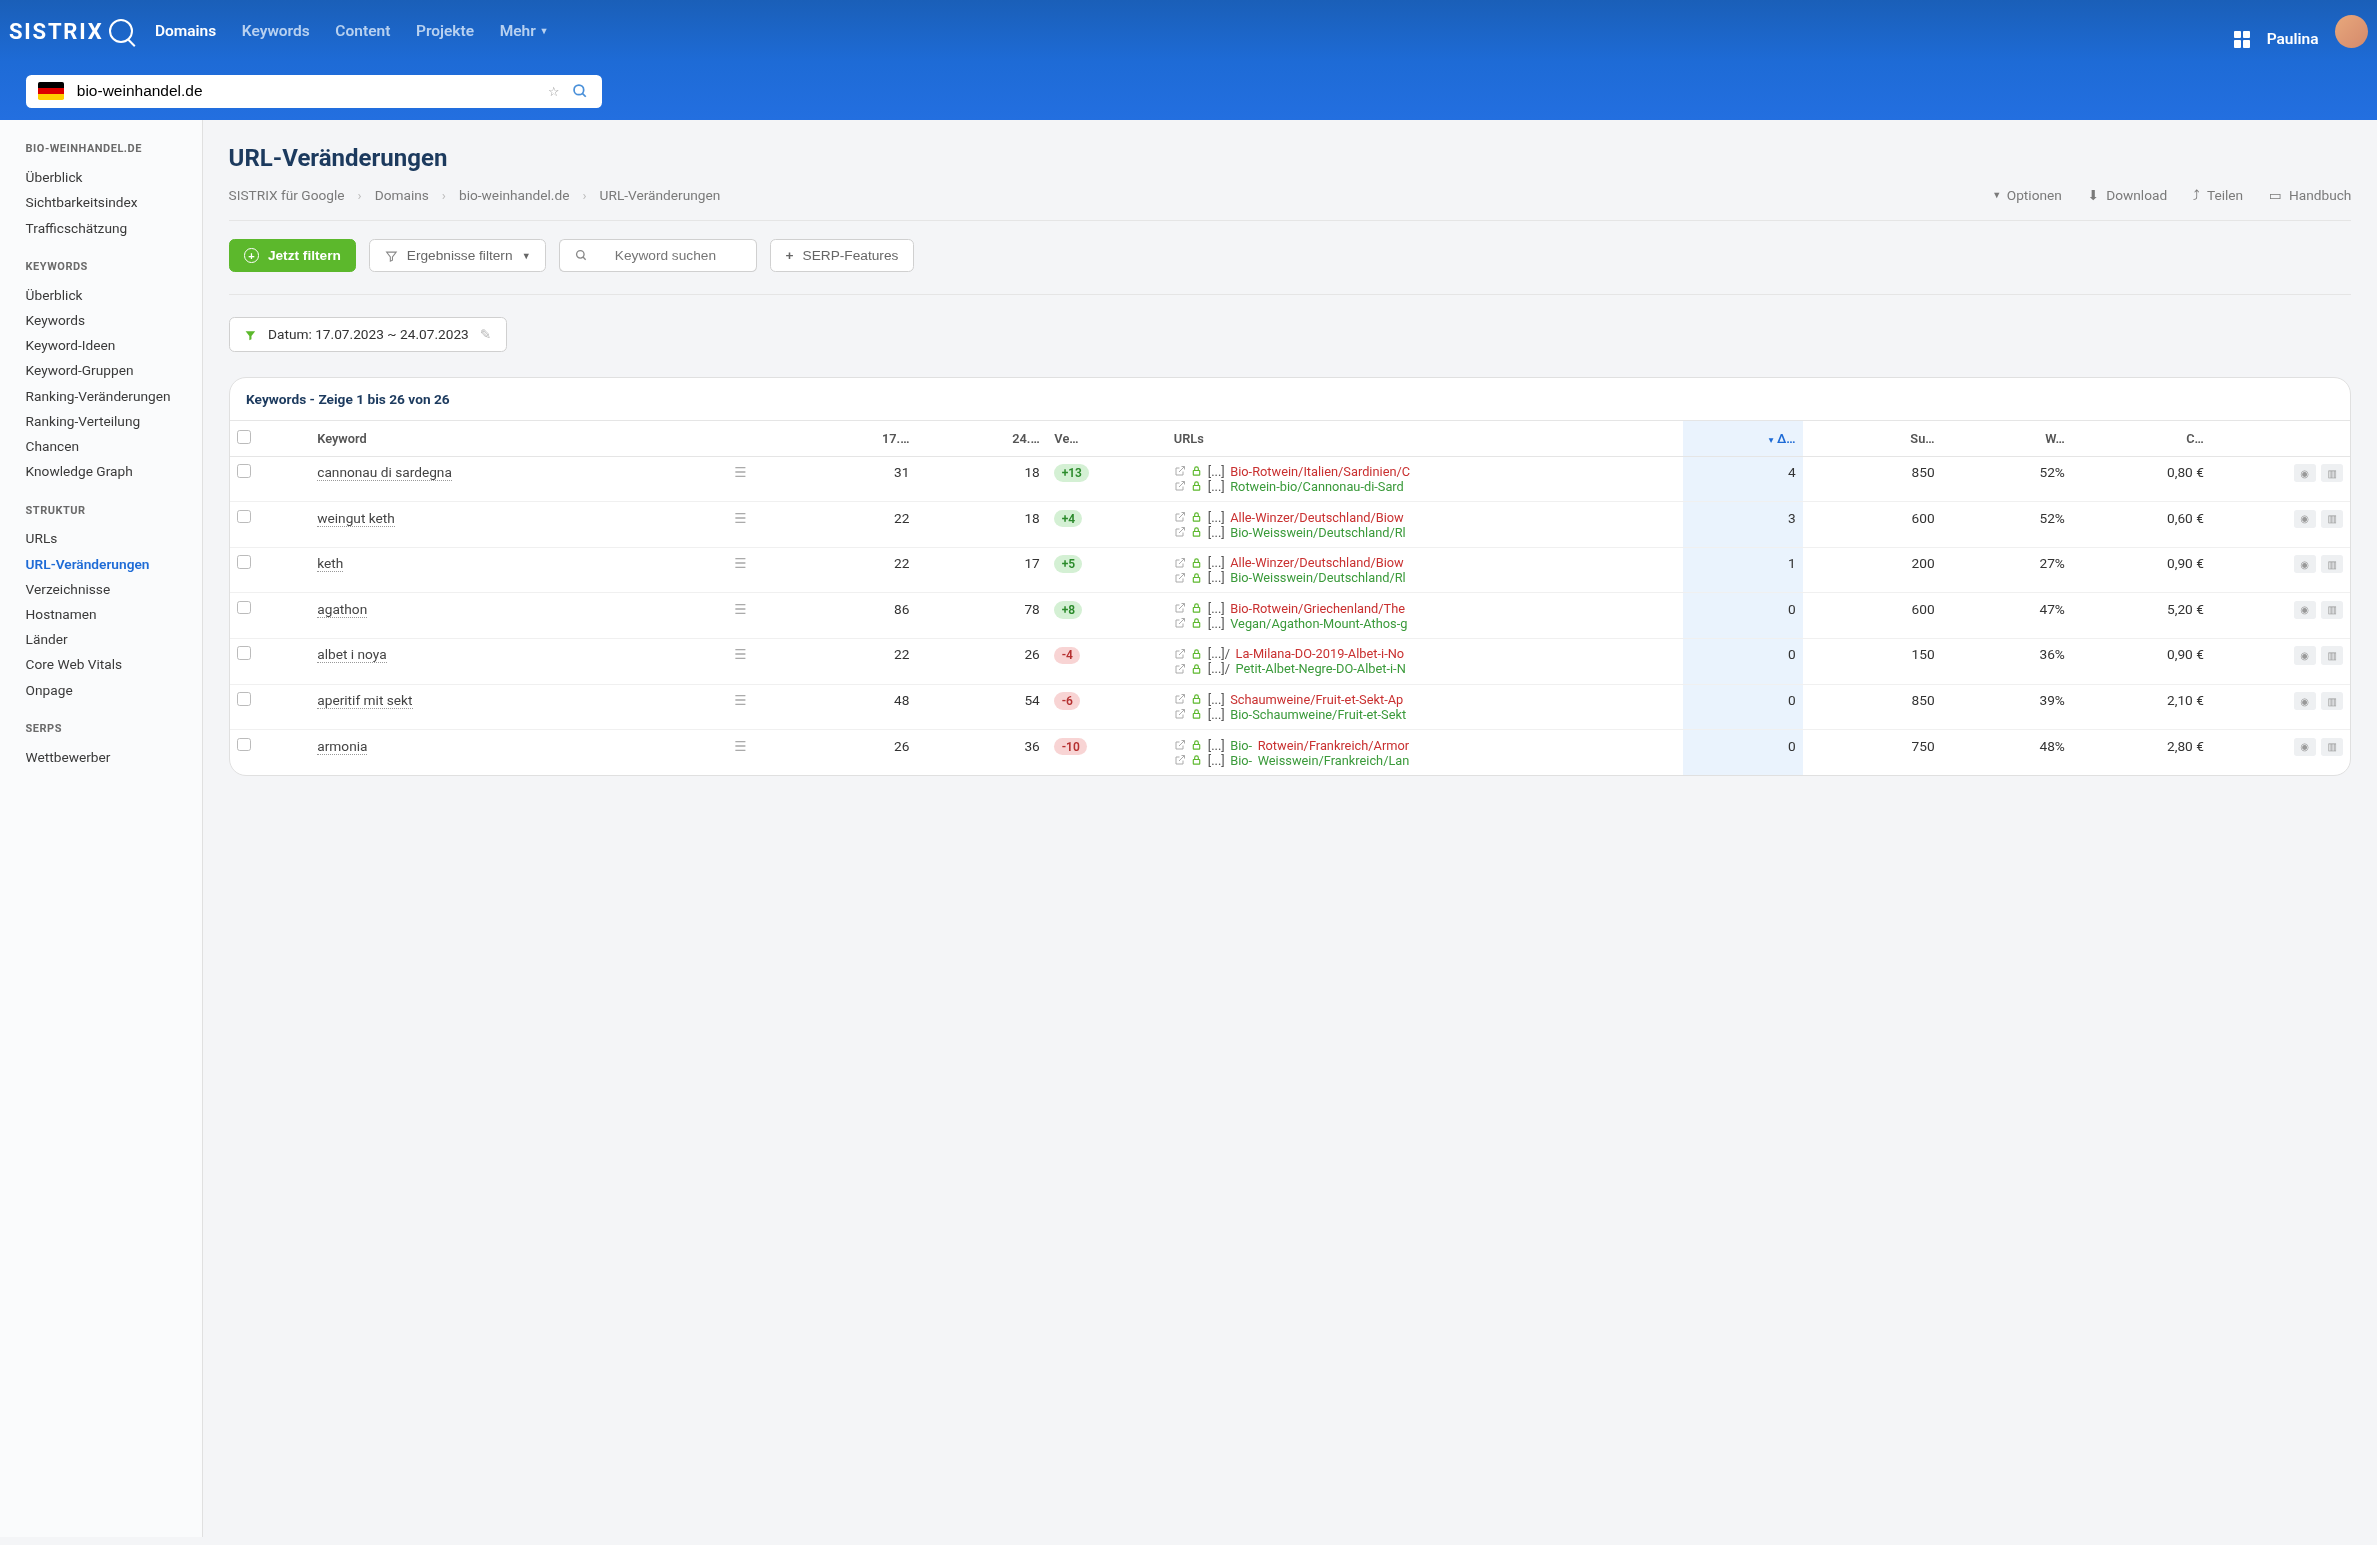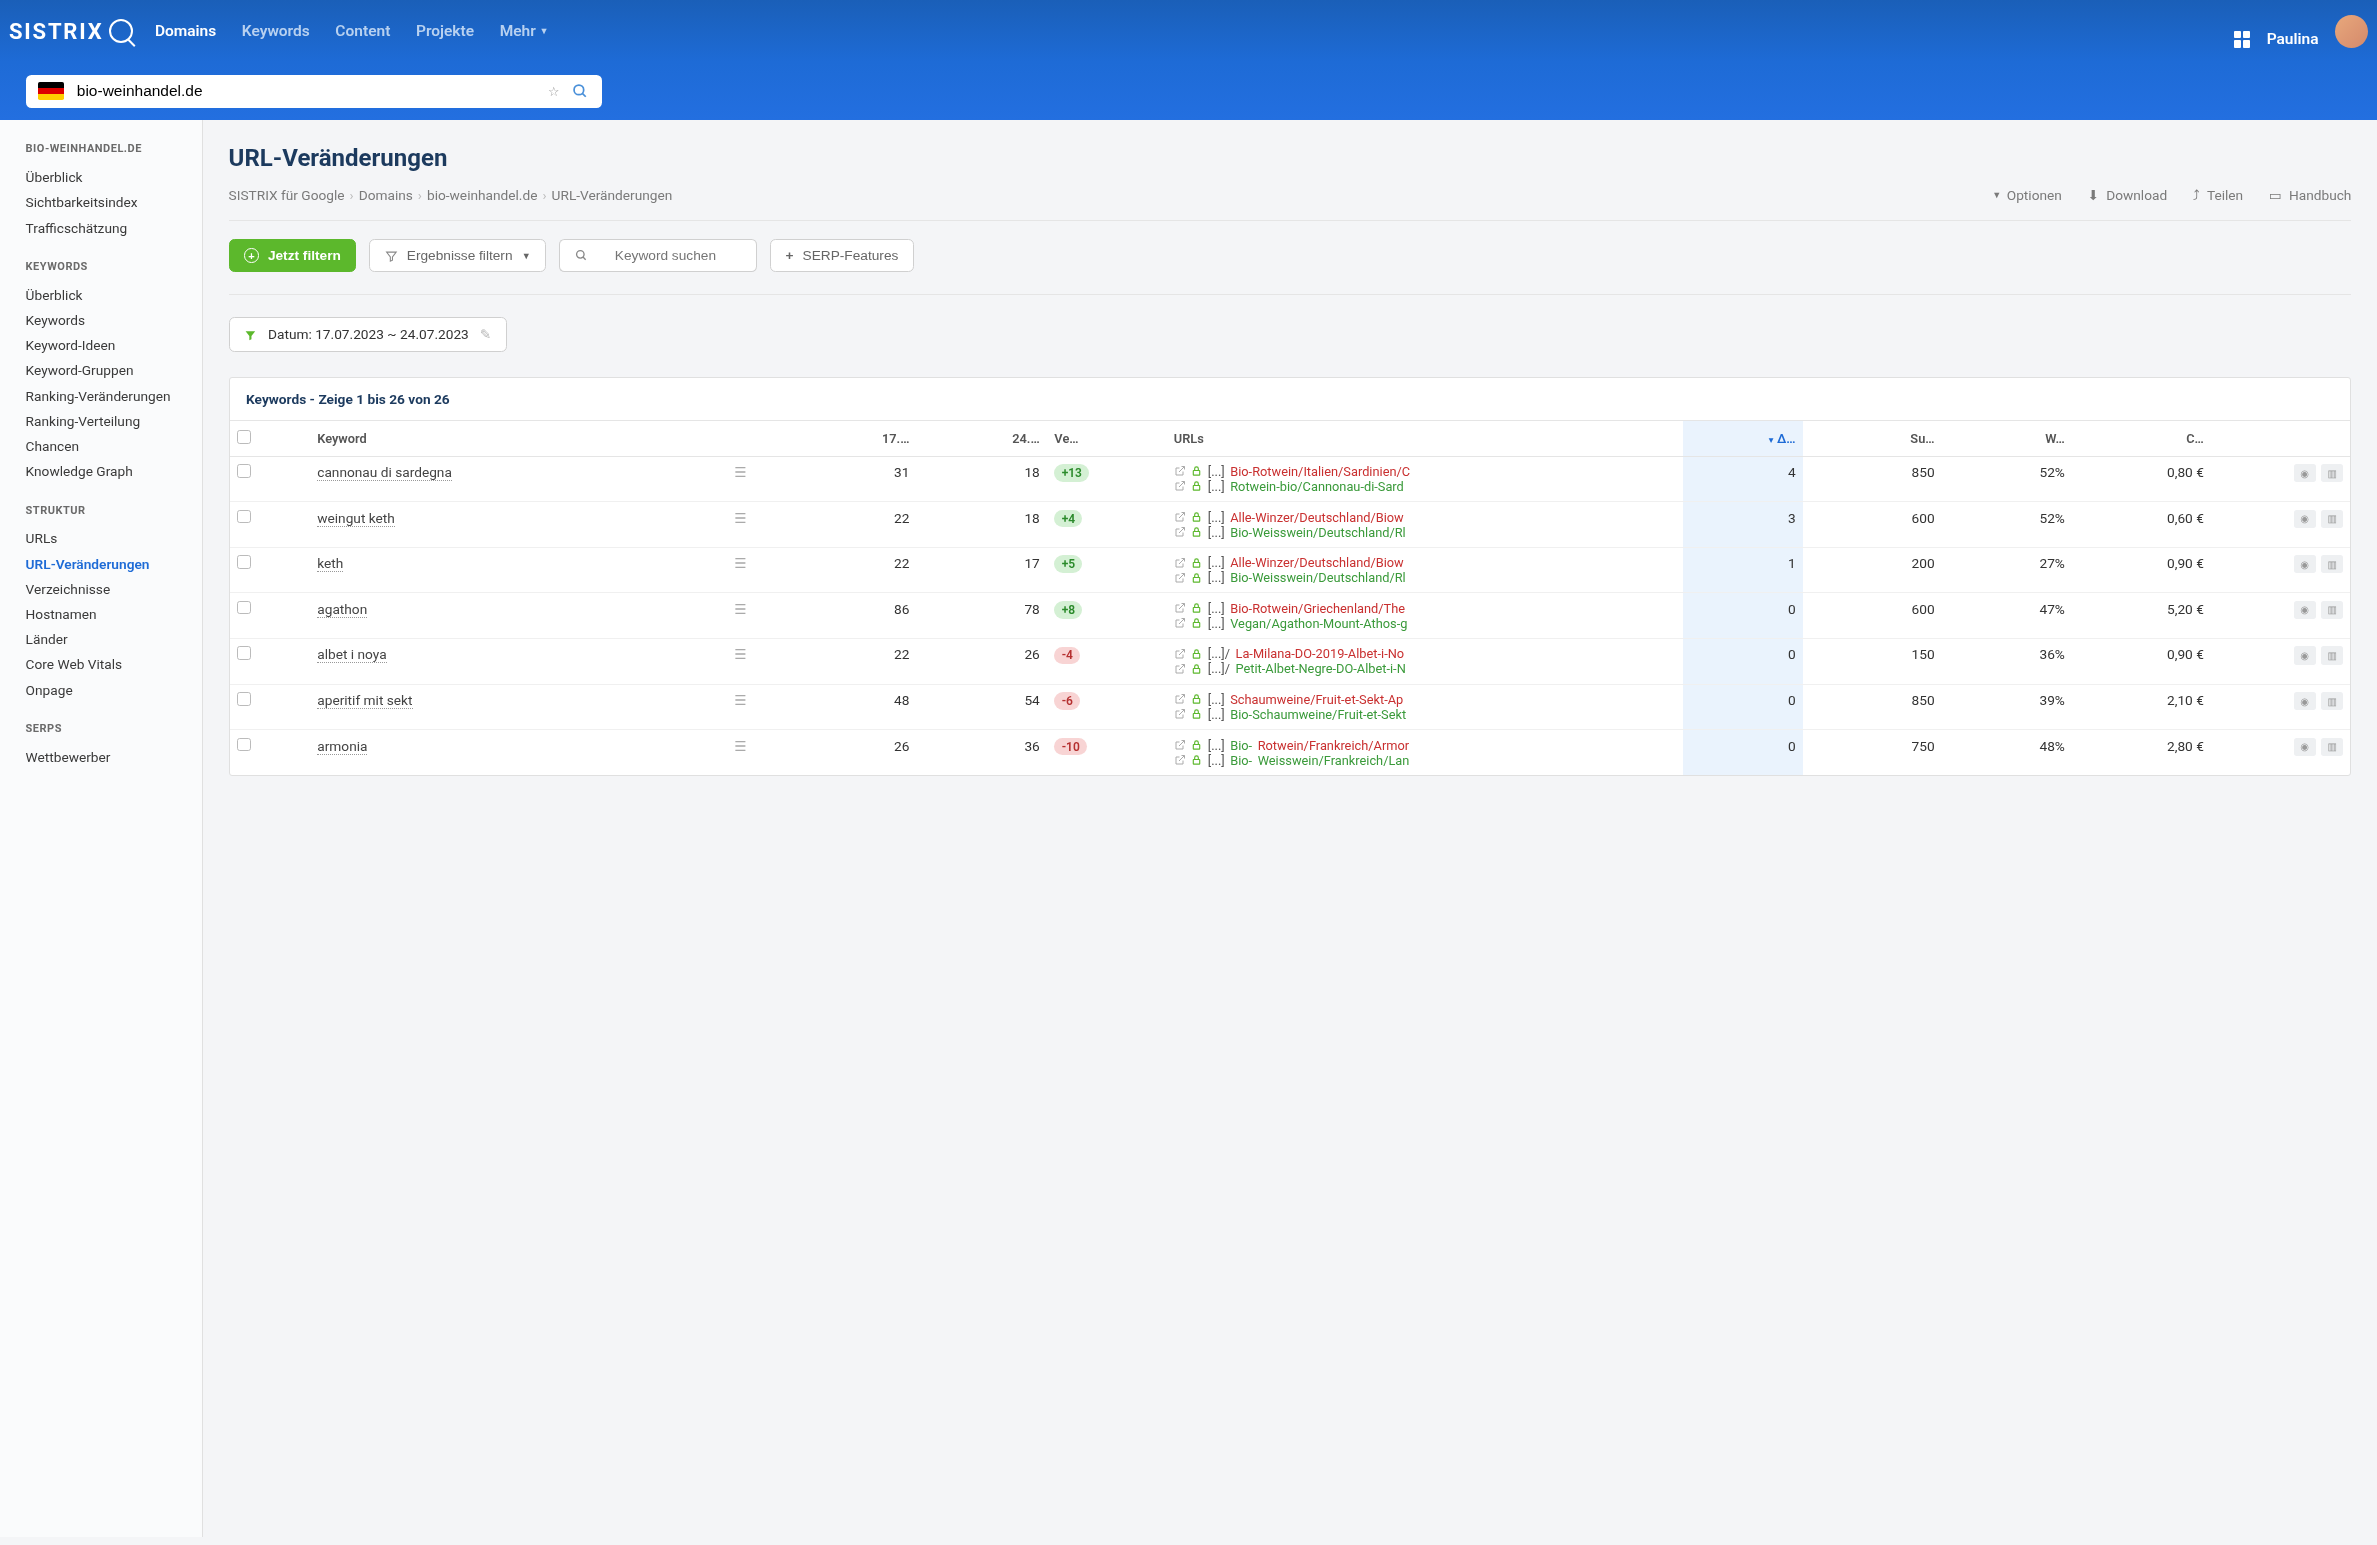--- a/index.html
+++ b/index.html
@@ -25,36 +25,36 @@
 .search-icon{color:#4a90d9}
 .layout{display:flex}
 .sidebar{width:203px;background:#fafbfc;border-right:0.9px solid #e0e0e0;padding:22px 0;min-height:calc(100vh - 128px)}
 .side-section{margin-bottom:20px}
 .side-title{font-size:11px;font-weight:700;color:#6a6a6a;letter-spacing:0.5px;padding:0 25.6px;margin-bottom:9.1px}
 .side-link{display:block;padding:4.6px 25.6px;color:#3a3a3a;font-size:13.7px;cursor:pointer}
 .side-link.active{color:#1e6bd6;font-weight:600}
 .main{flex:1;padding:24px 25.6px}
 h1{font-size:24px;font-weight:700;color:#1c3a5e;margin-bottom:14.6px}
 .crumb-row{display:flex;align-items:center;justify-content:space-between;padding-bottom:16.5px;border-bottom:0.9px solid #e5e5e5;margin-bottom:18.3px}
-.crumbs{display:flex;align-items:flex-start;gap:5px;color:#7a7a7a;font-size:13.7px}
+.crumbs{display:flex;align-items:flex-start;gap:13px;color:#7a7a7a;font-size:13.7px}
 .crumb-sep{color:#bbb}
 .actions{display:flex;gap:25.6px}
 .action{display:flex;align-items:center;gap:7.3px;color:#7a7a7a;font-size:13.7px;cursor:pointer}
 .action-caret{font-size:9.1px;margin-right:-1.8px}
 .toolbar{display:flex;gap:12.8px;margin-bottom:22px;border-bottom:0.9px solid #e5e5e5;padding-bottom:22px}
 .btn{border:0.9px solid #d0d0d0;background:#fff;border-radius:5.5px;padding:8.2px 14.6px;font-size:13.7px;display:flex;align-items:center;gap:9.1px;cursor:pointer;color:#666}
 .btn.primary{background:#5cb82c;border-color:#5cb82c;color:#fff;font-weight:600}
 .btn.primary .plus{width:14.6px;height:14.6px;border:1.8px solid #fff;border-radius:50%;display:flex;align-items:center;justify-content:center;font-size:11px;font-weight:700}
 .searchgroup{display:flex}
 .searchgroup .btn{border-radius:5.5px 0 0 5.5px;border-right:none}
 .searchgroup input{border:0.9px solid #d0d0d0;border-left:none;border-radius:0 5.5px 5.5px 0;outline:none;padding:8.2px 12.8px;font-size:13.7px;width:155px}
 .date-chip{border:0.9px solid #d0d0d0;background:#fff;border-radius:5.5px;padding:8.2px 14.6px;font-size:13.7px;display:inline-flex;align-items:flex-end;gap:11px;color:#333;margin-bottom:25.6px}
 .funnel{color:#5cb82c}
 .pencil{color:#bbb}
-.table-wrap{border:0.9px solid #e0e0e0;border-radius:3px;background:#fff}
+.table-wrap{border:0.9px solid #e0e0e0;border-radius:17px;background:#fff}
 .table-title{padding:12.8px 16.5px;font-weight:700;color:#1c3a5e;font-size:13.7px}
 table{width:100%;border-collapse:collapse}
 thead th{text-align:left;font-weight:600;color:#555;font-size:12.8px;padding:9.1px 7.3px;border-top:0.9px solid #e5e5e5;border-bottom:0.9px solid #e5e5e5;white-space:nowrap;overflow:hidden;text-overflow:ellipsis}
 th.sorted{background:#eaf3fd;color:#1e6bd6}
 tbody td{padding:7.3px;font-size:13.7px;color:#333;vertical-align:top;border-bottom:0.9px solid #f0f0f0}
 tbody tr:last-child td{border-bottom:none}
 td.sorted{background:#eaf3fd}
 .chk{width:13.7px;height:13.7px;border:1.4px solid #bbb;border-radius:2.7px;display:inline-block}
 .kw{color:#444;border-bottom:0.9px dotted #999;cursor:pointer}
 .snip-icon{color:#aaa;cursor:pointer}

